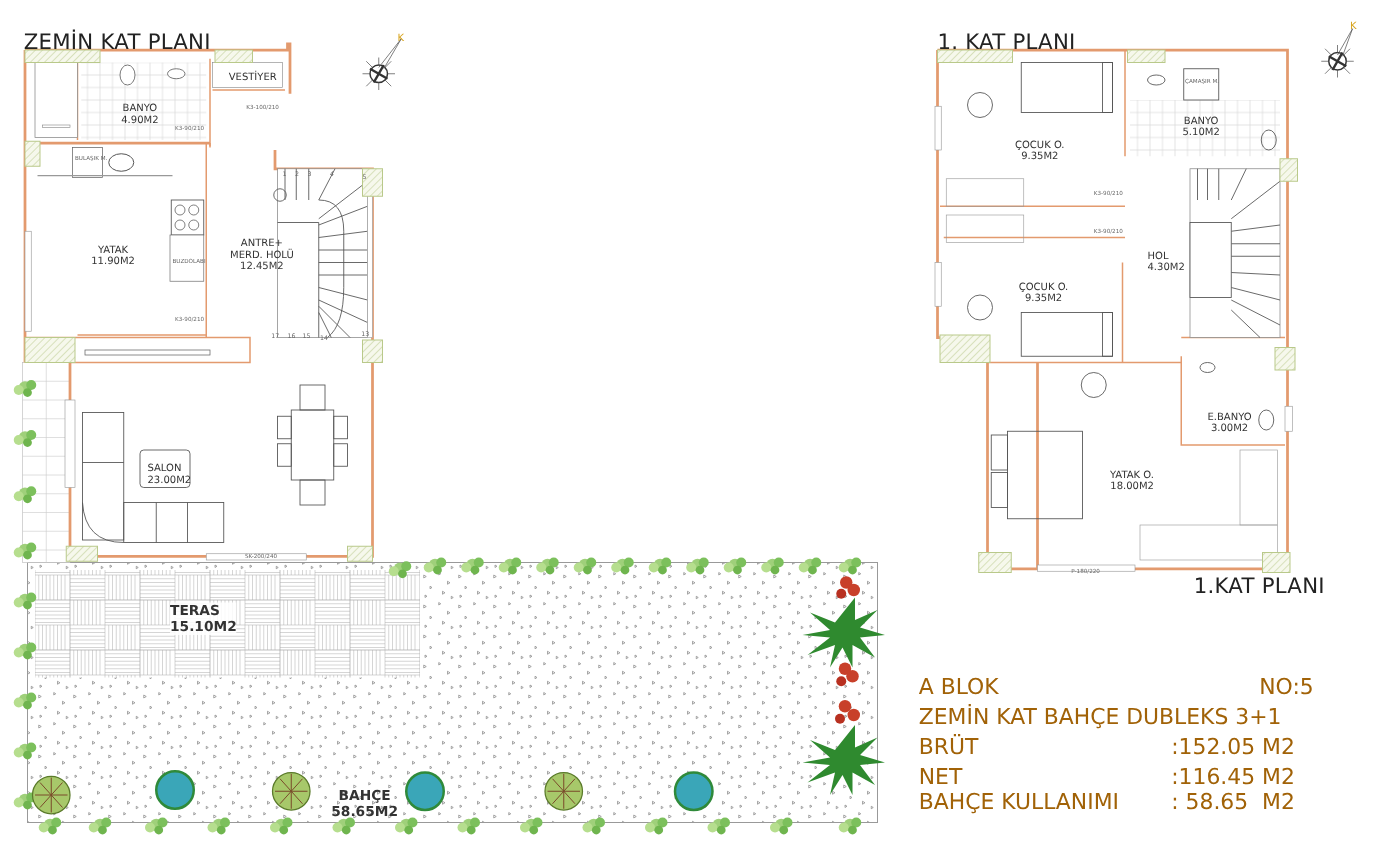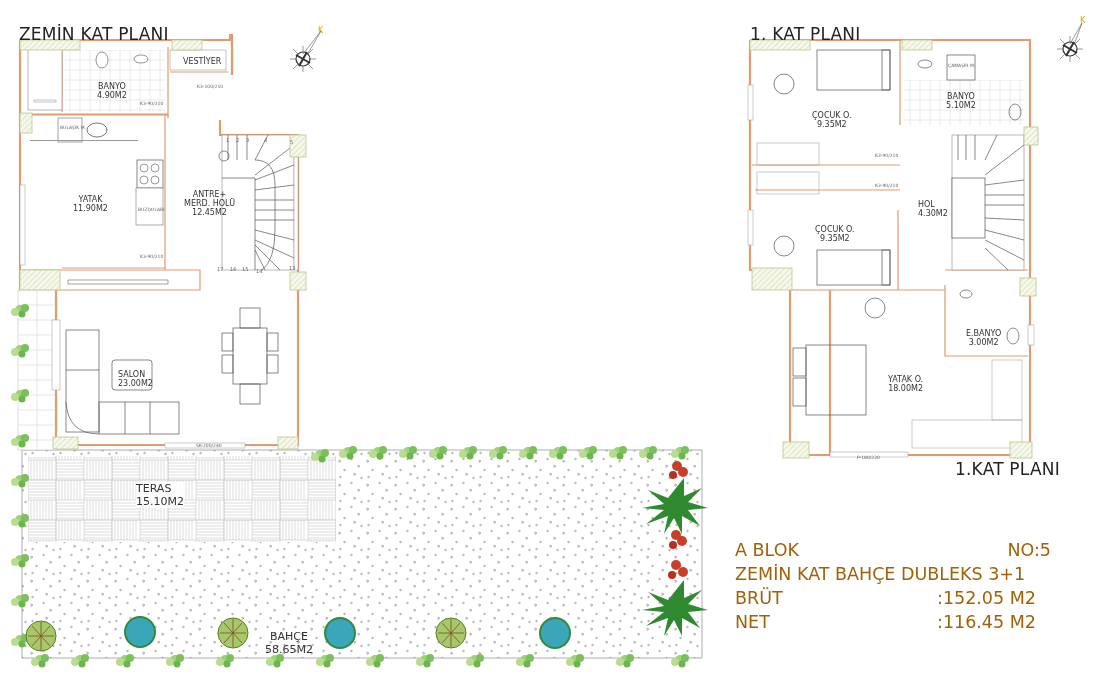--- a/index.html
+++ b/index.html
@@ -1,19 +1,19 @@
 <!DOCTYPE html>
 <html><head>
   <meta charset="utf-8">
   <style>
     html, body { margin: 0; padding: 0; background: #ffffff; }
     body { width: 1100px; height: 692px; position: relative; overflow: hidden; font-family: "DejaVu Sans", sans-serif; color: #222; }
     .plan-title { position: absolute; font-size: 17px; letter-spacing: 0.2px; color: #222; white-space: nowrap; }
     .room-label { position: absolute; font-size: 8px; line-height: 9px; text-align: center; color: #333; white-space: nowrap; }
-    .room-label.big { font-size: 11px; line-height: 13px; }
+    .room-label.big { font-size: 11px; line-height: 13px; font-weight: bold; }
     .tiny { position: absolute; font-size: 4.5px; color: #666; white-space: nowrap; }
     .info { position: absolute; left: 735px; top: 538px; width: 320px; font-size: 17.5px; line-height: 24px; color: #a16207; }
     .info-row { display: flex; justify-content: space-between; height: 24px; }
     .info-row .v { width: 118px; text-align: left; }
     .info-row.sub { justify-content: flex-start; }
     svg { position: absolute; left: 0; top: 0; }
     .wall { fill: none; stroke: #e39a6e; stroke-width: 2.2; }
     .wall-thin { fill: none; stroke: #e39a6e; stroke-width: 1.2; }
     .line-d { fill: none; stroke: #555; stroke-width: 0.7; }
     .hatch { fill: url(#hatch); stroke: #b9c98a; stroke-width: 0.8; }
@@ -419,21 +419,21 @@
     <div>9.35M2</div>
 </div>
 <div class="room-label" style="left:918px;top:200px;text-align:left;">
   <div>HOL</div>
     <div>4.30M2</div>
 </div>
 <div class="room-label" style="left:966px;top:329px;">
   <div>E.BANYO</div>
     <div>3.00M2</div>
 </div>
-<div class="room-label" style="left:888px;top:375px;">
+<div class="room-label" style="left:888px;top:375px;text-align:right;">
   <div>YATAK O.</div>
     <div>18.00M2</div>
 </div>
 <div class="tiny" style="left:948px;top:63px;">ÇAMAŞIR M.</div>
 <div class="tiny" style="left:875px;top:153px;">K3-90/210</div>
 <div class="tiny" style="left:875px;top:183px;">K3-90/210</div>
 <div class="tiny" style="left:857px;top:455px;">P-180/220</div>
 
 <div class="info">
   <div class="info-row">
@@ -444,13 +444,17 @@
     <span>ZEMİN KAT BAHÇE DUBLEKS 3+1</span>
   </div>
   <div class="info-row">
     <span>BRÜT</span>
     <span class="v">:152.05 M2</span>
   </div>
   <div class="info-row">
     <span>NET</span>
     <span class="v">:116.45 M2</span>
   </div>
+  <div class="info-row" style="margin-top:-4px;">
+    <span>BAHÇE KULLANIMI</span>
+    <span class="v" style="white-space:pre;">: 58.65  M2</span>
+  </div>
 </div>
 
 </body></html>

